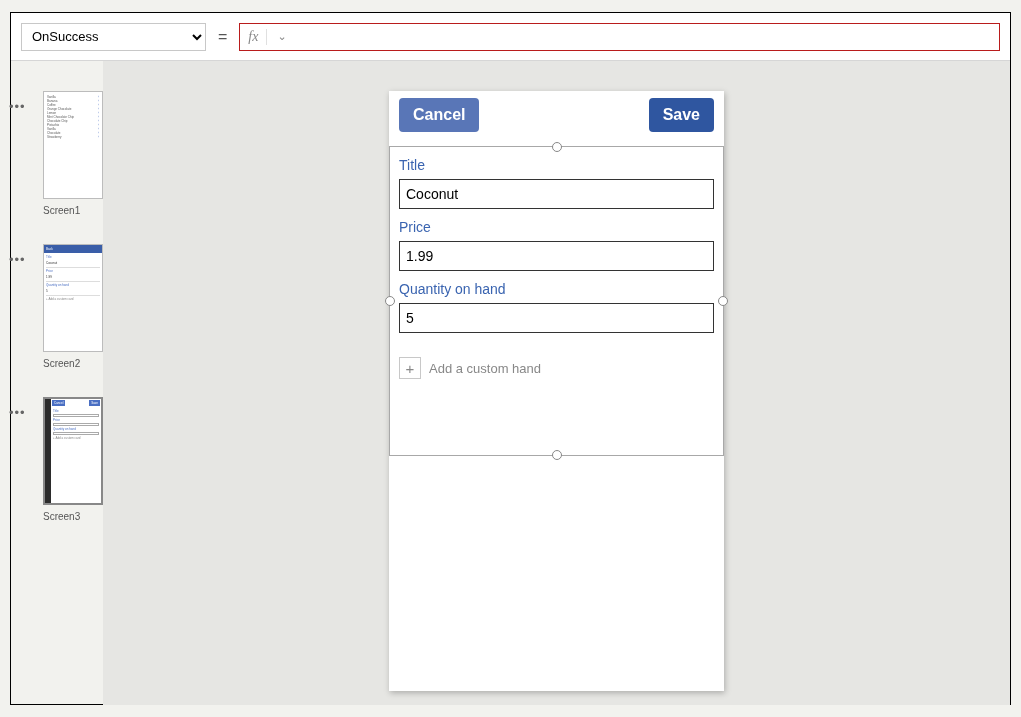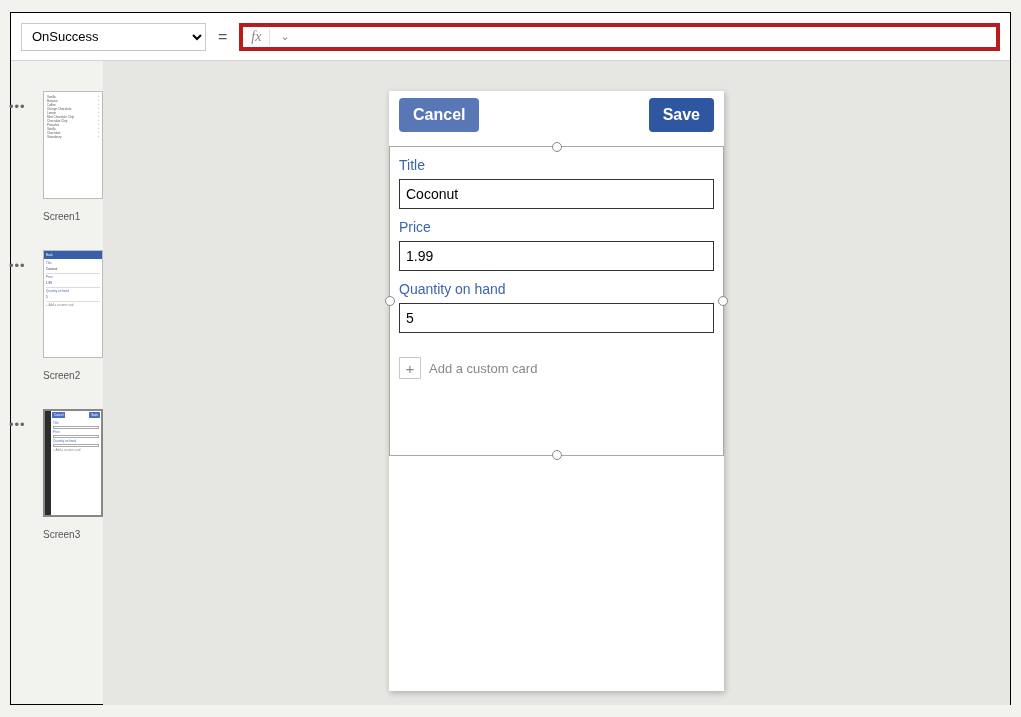--- a/index.html
+++ b/index.html
@@ -43,21 +43,21 @@
   }
   .equals {
     font-size: 16px;
     color: #555;
     padding: 0 2px;
   }
   .formula-input-wrap {
     flex: 1;
     display: flex;
     align-items: center;
-    border: 4px solid #b91c1c;
+    border: 1px solid #b91c1c;
     height: 28px;
     background: #fff;
   }
   .fx-label {
     font-style: italic;
     font-family: "Times New Roman", serif;
     font-size: 14px;
     color: #888;
     padding: 0 8px;
     border-right: 1px solid #e0e0e0;
@@ -118,21 +118,21 @@
     box-shadow: 0 0 0 rgba(0,0,0,0);
     position: relative;
     overflow: hidden;
   }
   .thumb-card.selected {
     border: 2px solid #888;
   }
   .thumb-label {
     font-size: 10px;
     color: #555;
-    margin-top: 12px;
+    margin-top: 6px;
     text-align: left;
     width: 60px;
   }
   
   .t1-lines { padding: 3px; }
   .t1-lines div {
     font-size: 3px;
     line-height: 4px;
     color: #5a5a5a;
     display: flex;
@@ -391,21 +391,21 @@
         </div>
         <div class="form-body">
           <div class="field-label">Title</div>
           <input class="field-input" value="Coconut" style="">
           <div class="field-label">Price</div>
           <input class="field-input" value="1.99" style="">
           <div class="field-label">Quantity on hand</div>
           <input class="field-input" value="5" style="">
           <div class="add-card-row">
             <div class="plus-box">+</div>
-            <span>Add a custom card</span>
+            <span>Add a custom hand</span>
           </div>
         </div>
       </div>
 
       <div class="selection">
         <div class="handle h-top"></div>
         <div class="handle h-bottom"></div>
         <div class="handle h-left"></div>
         <div class="handle h-right"></div>
       </div>

